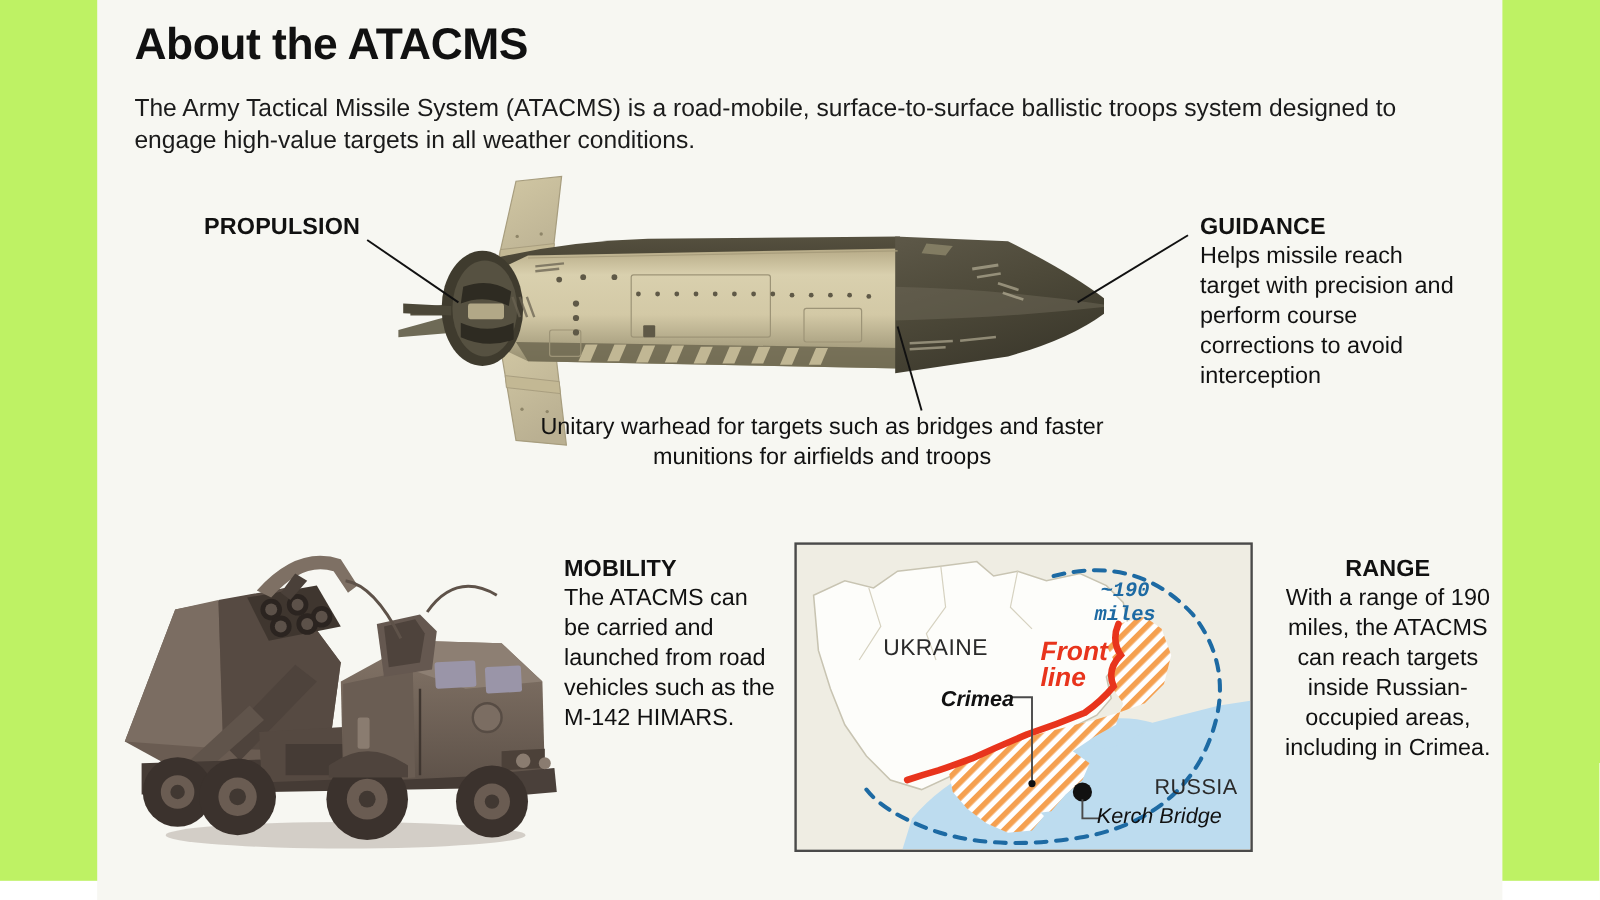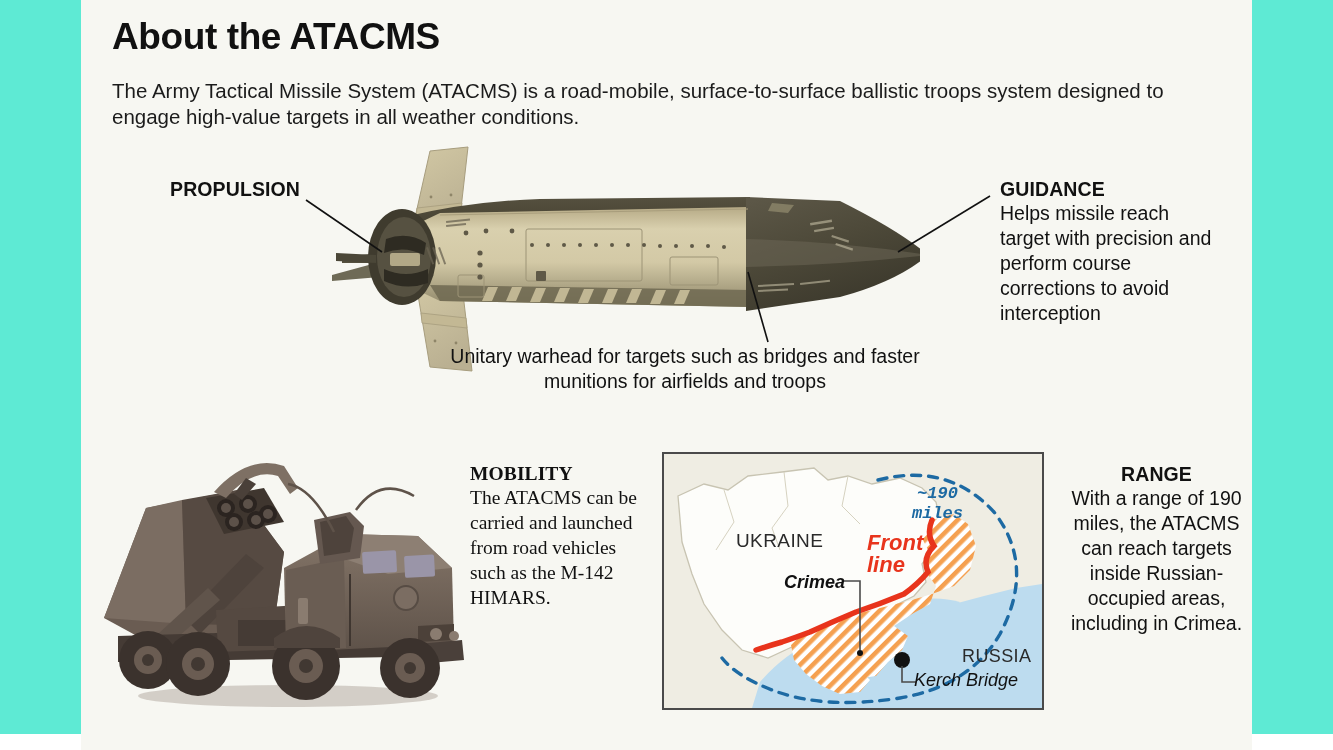--- a/index.html
+++ b/index.html
@@ -6,21 +6,21 @@
   * { box-sizing: border-box; margin: 0; padding: 0; }
   html, body {
     width: 1333px; height: 750px;
     background: #ffffff;
     font-family: "Liberation Sans", sans-serif;
     overflow: hidden;
   }
   #root {
     position: relative;
     width: 1333px; height: 734px;
-    background: #5eead4;
+    background: #bef264;
   }
   
   #panel {
     position: absolute;
     left: 81px; top: 0;
     width: 1171px; height: 750px;
     background: #f7f7f2;
   }
 
   
@@ -36,21 +36,21 @@
   }
 
   
   .callout { position: absolute; color: #111111; }
   .callout .hd { font-weight: bold; font-size: 19.5px; letter-spacing: .1px; }
   .callout .bd { font-size: 19.5px; line-height: 25px; }
 
   #c-propulsion { left: 110px; top: 178px; width: 190px; text-align: right; }
   #c-guidance   { left: 1000px; top: 178px; width: 215px; text-align: left; }
   #c-munitions  { left: 450px; top: 344px; width: 470px; text-align: center; }
-  #c-mobility   { left: 470px; top: 463px; width: 180px; text-align: left; font-family: Liberation Serif, serif; }
+  #c-mobility   { left: 470px; top: 463px; width: 180px; text-align: left; }
   #c-range      { left: 1064px; top: 463px; width: 185px; text-align: center; }
 
   
   .leader { position: absolute; pointer-events: none; }
 
   
   #missile-wrap { position: absolute; left: 280px; top: 135px; width: 640px; height: 250px; }
 
   
   #himars-wrap { position: absolute; left: 88px; top: 448px; width: 380px; height: 262px; }

